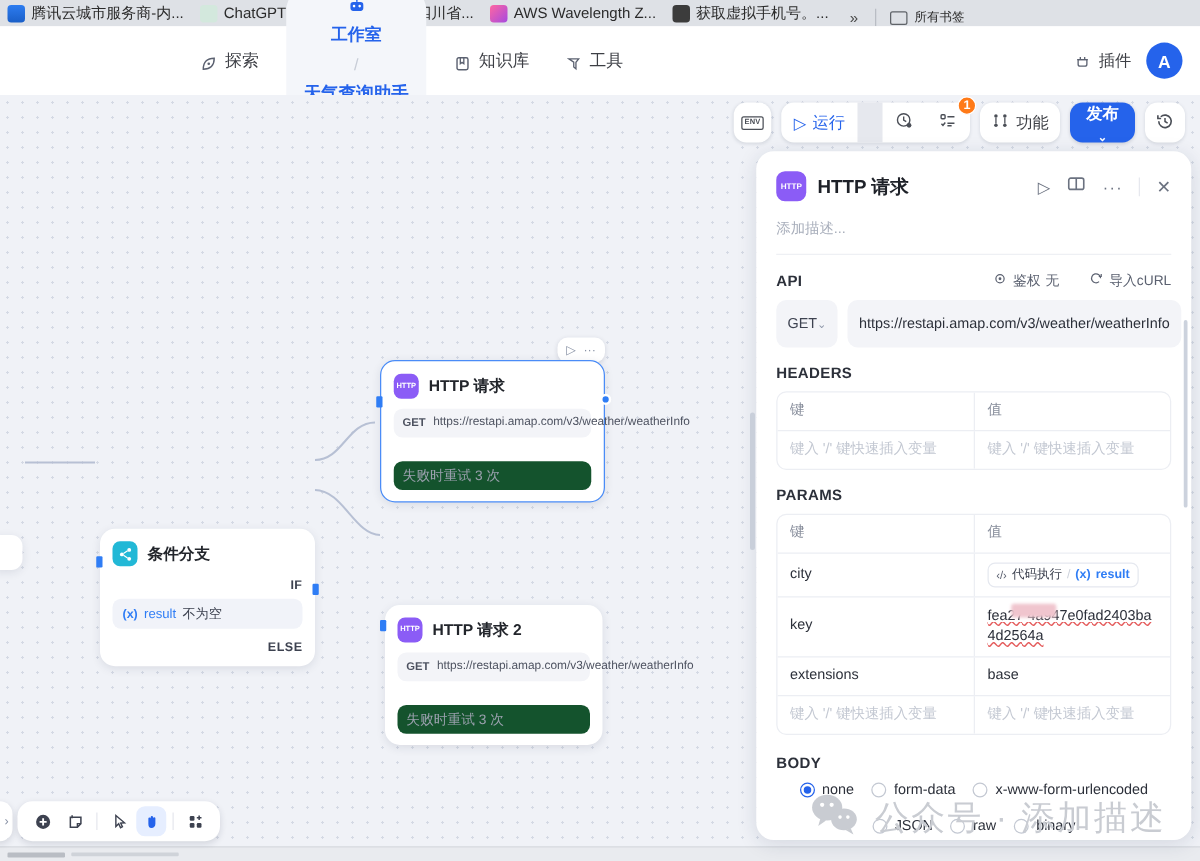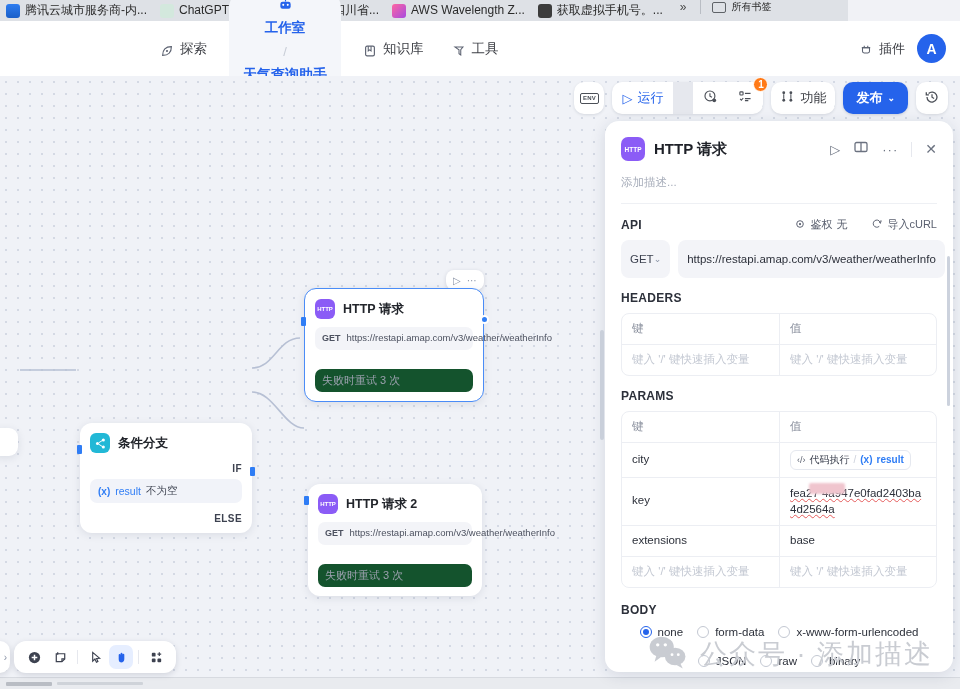--- a/index.html
+++ b/index.html
@@ -6,23 +6,23 @@
   html, body {
     width: 960px; height: 689px;
     font-family: "Liberation Sans", sans-serif;
     overflow: hidden;
     background: #f1f2f6;
   }
   .screen { position: relative; width: 960px; height: 689px; overflow: hidden; }
 
   
   .bookmarkbar {
-    position: absolute; top: 0; left: 0; width: 848px; height: 21px;
+    position: absolute; top: 0; left: 0; width: 960px; height: 21px;
     background: #dee1e6;
-    display: flex; align-items: flex-start; gap: 0px;
+    display: flex; align-items: flex-end; gap: 0px;
     padding-left: 2px;
     overflow: hidden;
   }
   .bm {
     display: flex; align-items: center; gap: 5px;
     padding: 0 9px 0 4px; height: 21px;
     font-size: 12px; color: #2b2b2b; white-space: nowrap;
     line-height: 21px;
   }
   .bm .fav {
@@ -116,20 +116,21 @@
     min-width: 15px; height: 15px; border-radius: 8px;
     background: #ff7a18; color: #fff; font-size: 10px; font-weight: bold;
     display: flex; align-items: center; justify-content: center;
     border: 1.5px solid #fff; padding: 0 3px;
   }
   .tb-publish {
     background: #2563eb; color: #fff; border-radius: 10px;
     height: 32px; display: flex; align-items: center; gap: 5px;
     padding: 0 13px; font-size: 13px; font-weight: bold;
     box-shadow: 0 1px 3px rgba(20,30,60,.16);
+    flex-direction: column;
   }
   .env-box {
     width: 30px; justify-content: center; padding: 0;
   }
   .env-glyph {
     border: 1.4px solid #4b4f57; border-radius: 2px;
     font-size: 6px; font-weight: bold; letter-spacing: .2px;
     padding: 1.5px 2px; color: #4b4f57;
   }
 

